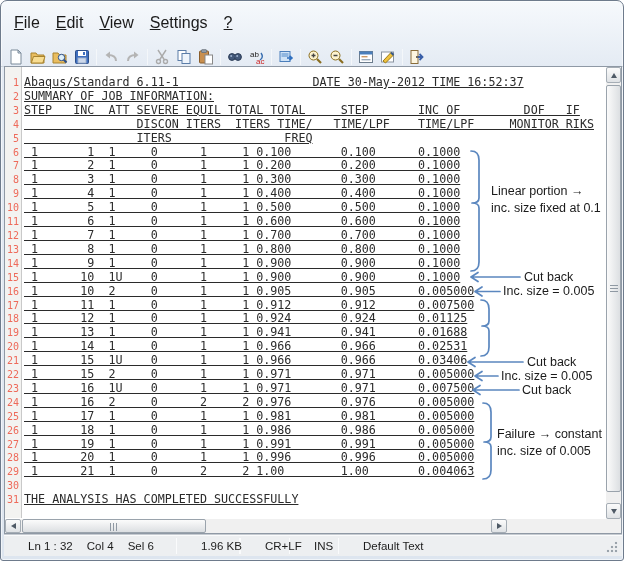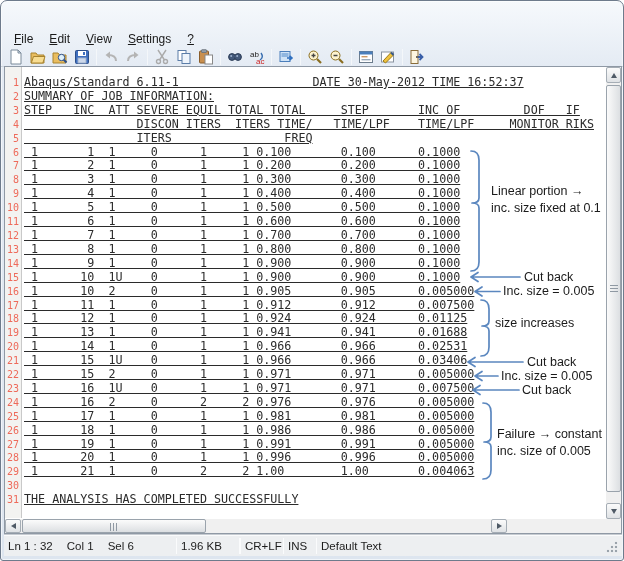--- a/index.html
+++ b/index.html
@@ -18,21 +18,21 @@
   .winbtn{position:absolute;top:0;height:19px;border:1px solid #8d959e;border-top:none;
     border-radius:0 0 4px 4px;background:linear-gradient(#fdfdfd,#e8eaec 45%,#cfd4d9);
     display:flex;align-items:center;justify-content:center;}
   .btn-min{right:69px;width:28px;}
   .btn-max{right:40px;width:28px;}
   .btn-close{right:10px;width:29px;background:linear-gradient(#f2b5a3,#e07a5f 45%,#c74430);}
   .glyph-min{width:9px;height:3px;background:#444;margin-top:7px;}
   .glyph-max{width:9px;height:8px;border:2px solid #444;}
   .glyph-close{color:#fff;font-size:12px;font-weight:bold;line-height:1;text-shadow:0 1px 1px #7c281c;}
   
-  .menubar{position:absolute;left:5px;top:29px;height:18px;display:flex;font-size:12px;color:#1a1a1a;}
+  .menubar{position:absolute;left:5px;top:11px;height:18px;display:flex;font-size:16px;color:#1a1a1a;}
   .menu-item{padding:2px 8px;white-space:nowrap;}
   .menu-item u{text-decoration:underline;}
   
   .toolbar{position:absolute;left:4px;top:47px;height:18px;display:flex;align-items:center;}
   .tb-icon{width:16px;height:16px;margin:0 3px;flex:0 0 auto;}
   .tb-sep{width:1px;height:16px;background:#b9c2cc;border-right:1px solid #f4f7fa;margin:0 3px;}
   .toolbar-underline{position:absolute;left:0;top:65px;right:0;height:0;border-top:1px solid #cfd6de;}
   
   .client-frame{position:absolute;left:3px;top:65px;width:618px;height:468px;background:#fff;border:1px solid #8f99a5;}
   .gutter{position:absolute;left:4px;top:66px;width:17px;height:451px;background:#f3f3f1;border-right:1px solid #c9c9c9;}
@@ -60,21 +60,21 @@
   .tri-right{border-top:3.5px solid transparent;border-bottom:3.5px solid transparent;border-left:5px solid #4f5a66;}
   .grip-h{position:absolute;left:50%;top:3px;width:8px;height:8px;margin-left:-4px;
     background:repeating-linear-gradient(90deg,#8f99a3 0 1px,transparent 1px 3px);}
   .grip-v{position:absolute;top:50%;left:3px;height:8px;width:8px;margin-top:-4px;
     background:repeating-linear-gradient(#8f99a3 0 1px,transparent 1px 3px);}
   .sb-corner{position:absolute;left:605px;top:518px;width:15px;height:14px;background:#f0f0f0;}
   
   .statusbar{position:absolute;left:3px;top:533px;width:618px;height:22px;background:#edeff1;
     border-top:1px solid #c6cbd1;box-shadow:inset 0 1px 0 #fafbfc;display:flex;align-items:center;
     font-size:11.5px;color:#1c1c1c;}
-  .sb-seg{padding:0 4px;white-space:nowrap;position:relative;height:100%;display:flex;align-items:center;}
+  .sb-seg{padding:0 24px;white-space:nowrap;position:relative;height:100%;display:flex;align-items:center;}
   .sb-div{width:1px;height:16px;background:#c3c8cd;border-right:1px solid #fafbfc;}
   .pos-group span{margin-right:14px;}
   .resize-grip{position:absolute;right:4px;bottom:3px;width:12px;height:12px;
     background:
       radial-gradient(circle at 10px 10px,#9aa3ab 1.2px,transparent 1.6px),
       radial-gradient(circle at 6px 10px,#9aa3ab 1.2px,transparent 1.6px),
       radial-gradient(circle at 10px 6px,#9aa3ab 1.2px,transparent 1.6px),
       radial-gradient(circle at 2px 10px,#9aa3ab 1.2px,transparent 1.6px),
       radial-gradient(circle at 6px 6px,#9aa3ab 1.2px,transparent 1.6px),
       radial-gradient(circle at 10px 2px,#9aa3ab 1.2px,transparent 1.6px);}
@@ -266,21 +266,20 @@
     </g>
   </svg>
 
   <div class="ann-group" style="left:490px;top:182px;width:124px">
     <div>Linear portion →</div>
     <div>inc. size fixed at 0.1</div>
   </div>
   <div class="ann-label" style="left:523px;top:269px">Cut back</div>
   <div class="ann-label" style="left:502px;top:283px">Inc. size = 0.005</div>
   <div class="ann-group" style="left:494px;top:314px;width:112px">
-    <div>size increases</div>
   </div>
   <div class="ann-label" style="left:526px;top:354px">Cut back</div>
   <div class="ann-label" style="left:500px;top:368px">Inc. size = 0.005</div>
   <div class="ann-label" style="left:521px;top:382px">Cut back</div>
   <div class="ann-group" style="left:496px;top:425px;width:112px">
     <div>Failure → constant</div>
     <div>inc. size of 0.005</div>
   </div>
 
   <div class="vscroll">
@@ -304,21 +303,21 @@
       </div>
     <div class="sb-btn" style="left:486px;top:0;width:16px;height:14px">
         <div class="tri tri-right"></div>
       </div>
   </div>
   <div class="sb-corner"></div>
 
   <div class="statusbar">
     <div class="sb-seg pos-group" style="width:172px">
       <span>Ln 1 : 32</span>
-      <span>Col 1</span>
+      <span>Col 4</span>
       <span>Sel 6</span>
     </div>
     <div class="sb-div"></div>
     <div class="sb-seg" style="width:62px">1.96 KB</div>
     <div class="sb-div"></div>
     <div class="sb-div"></div>
     <div class="sb-seg" style="width:42px">CR+LF</div>
     <div class="sb-div"></div>
     <div class="sb-seg" style="width:32px">INS</div>
     <div class="sb-div"></div>

